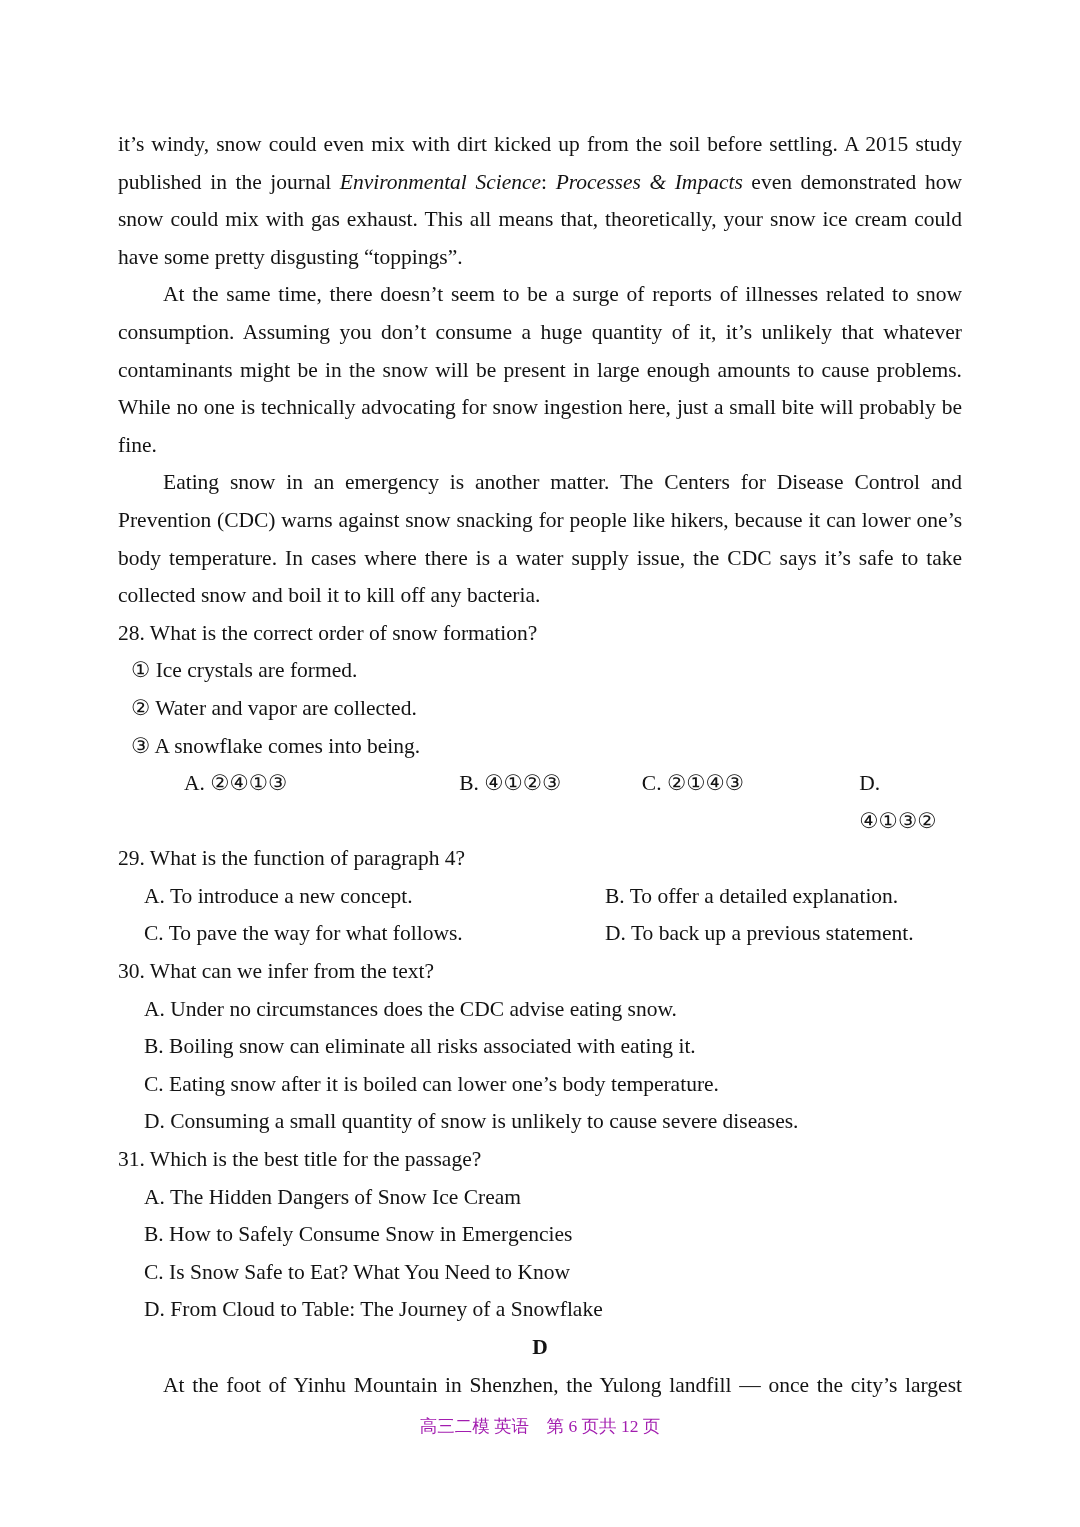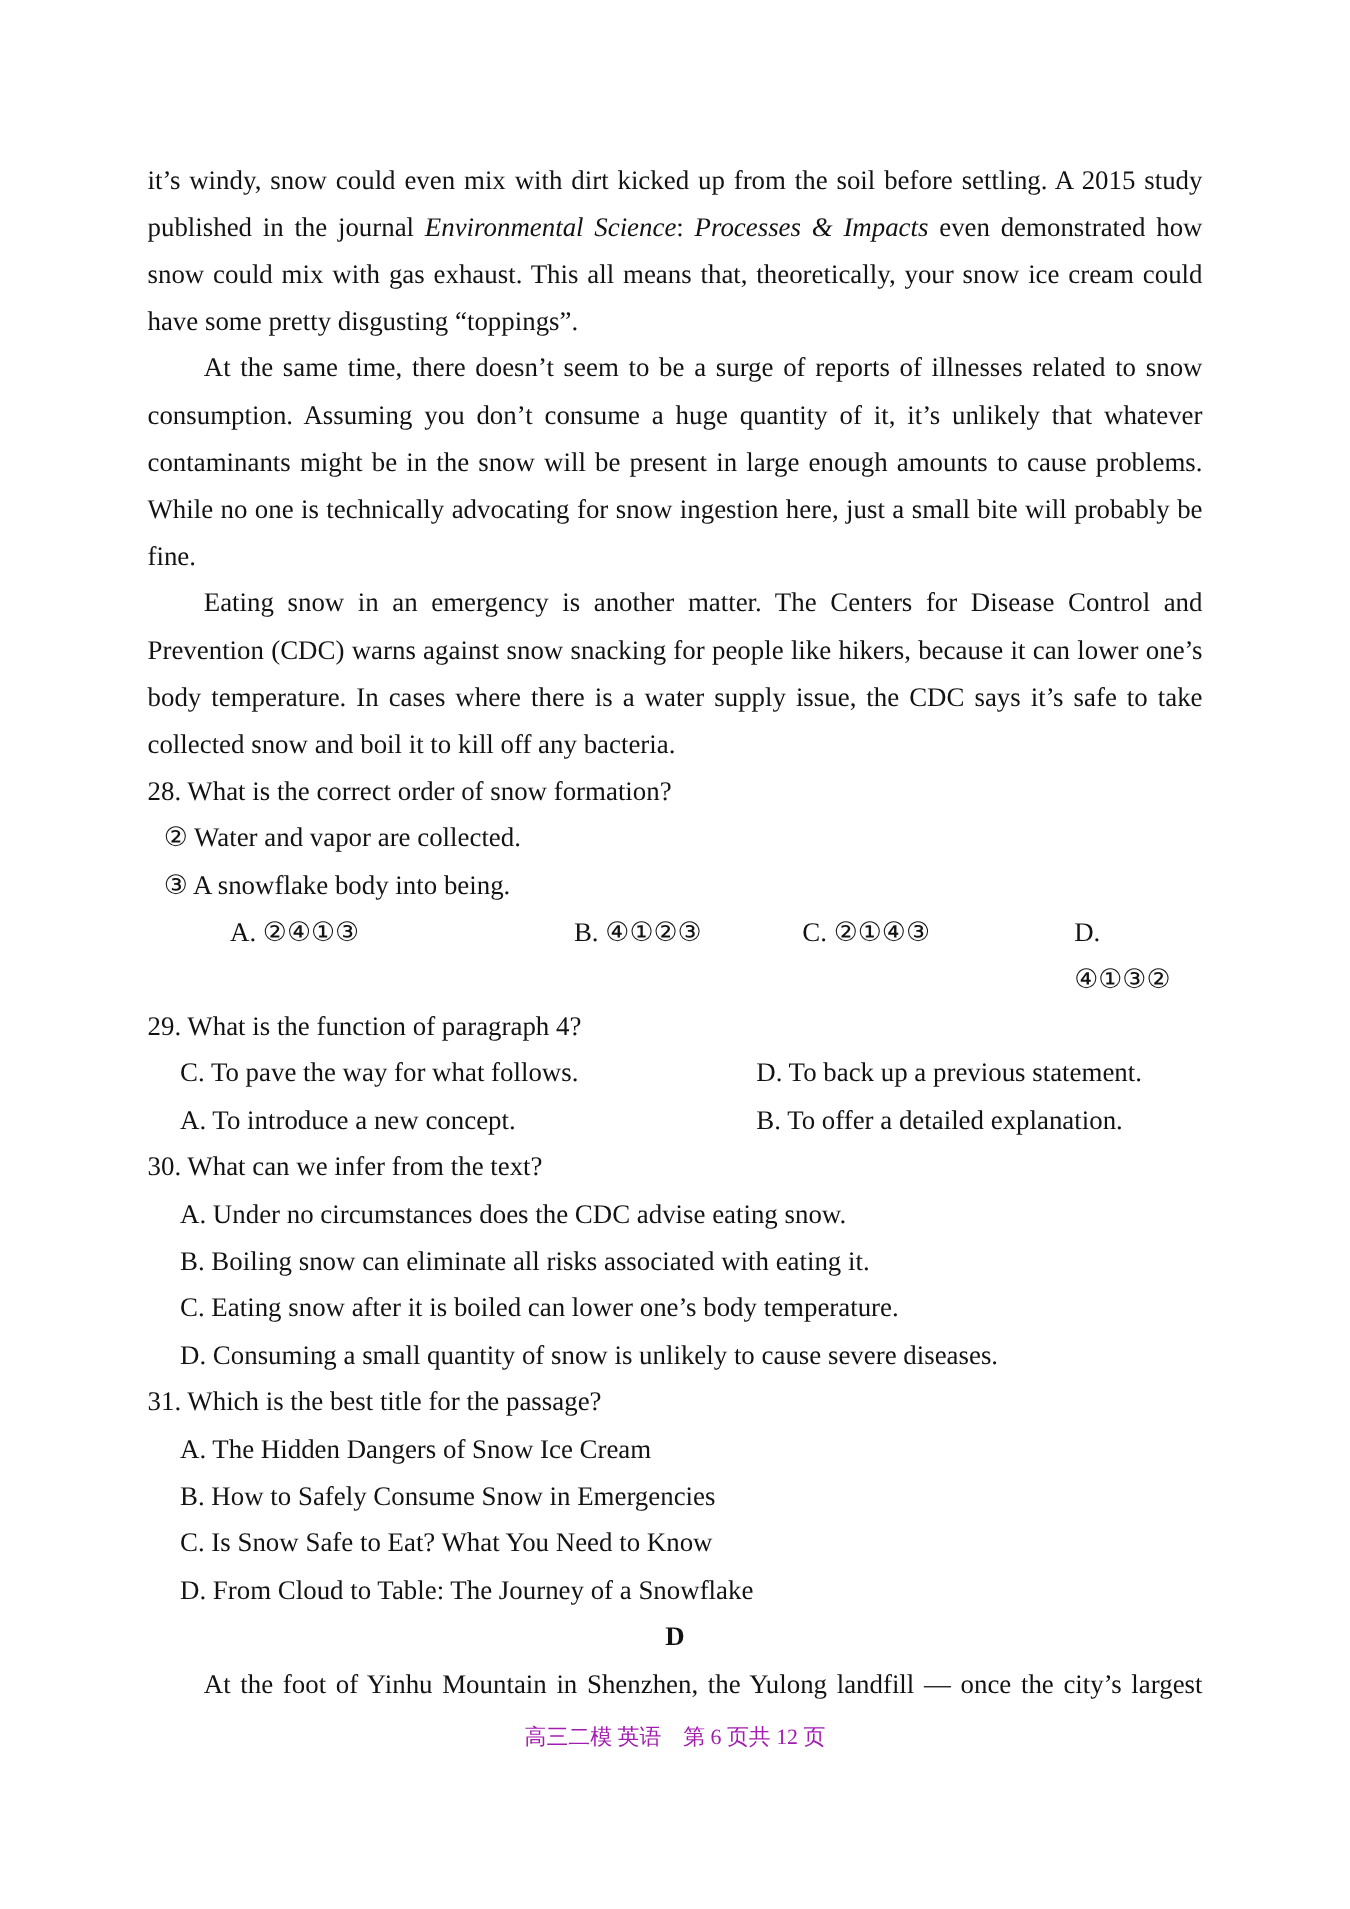--- a/index.html
+++ b/index.html
@@ -62,39 +62,40 @@
 <div class="page">
 
   <p><span>it’s windy, snow could even mix with dirt kicked up from the soil before settling. A 2015 study published in the journal </span><span class="italic">Environmental Science</span><span>: </span><span class="italic">Processes &amp; Impacts</span><span> even demonstrated how snow could mix with gas exhaust. This all means that, theoretically, your snow ice cream could have some pretty disgusting “toppings”.</span></p>
 
   <p class="indent">At the same time, there doesn’t seem to be a surge of reports of illnesses related to snow consumption. Assuming you don’t consume a huge quantity of it, it’s unlikely that whatever contaminants might be in the snow will be present in large enough amounts to cause problems. While no one is technically advocating for snow ingestion here, just a small bite will probably be fine.</p>
 
   <p class="indent">Eating snow in an emergency is another matter. The Centers for Disease Control and Prevention (CDC) warns against snow snacking for people like hikers, because it can lower one’s body temperature. In cases where there is a water supply issue, the CDC says it’s safe to take collected snow and boil it to kill off any bacteria.</p>
 
   <div>
     <p class="q-stem">28. What is the correct order of snow formation?</p>
+    <div class="q-item">① Ice crystals are formed.</div>
     <div class="q-item">② Water and vapor are collected.</div>
-    <div class="q-item">③ A snowflake body into being.</div>
+    <div class="q-item">③ A snowflake comes into being.</div>
     <div class="options-row">
       <span class="c1">A. ②④①③</span>
       <span class="c2">B. ④①②③</span>
       <span class="c3">C. ②①④③</span>
       <span class="c4">D. ④①③②</span>
     </div>
   </div>
 
   <div>
     <p class="q-stem">29. What is the function of paragraph 4?</p>
     <div class="options-grid-row">
+      <span class="left">A. To introduce a new concept.</span>
+      <span class="right">B. To offer a detailed explanation.</span>
+    </div>
+    <div class="options-grid-row">
       <span class="left">C. To pave the way for what follows.</span>
       <span class="right">D. To back up a previous statement.</span>
-    </div>
-    <div class="options-grid-row">
-      <span class="left">A. To introduce a new concept.</span>
-      <span class="right">B. To offer a detailed explanation.</span>
     </div>
   </div>
 
   <div>
     <p class="q-stem">30. What can we infer from the text?</p>
     <div class="opt-line">A. Under no circumstances does the CDC advise eating snow.</div>
     <div class="opt-line">B. Boiling snow can eliminate all risks associated with eating it.</div>
     <div class="opt-line">C. Eating snow after it is boiled can lower one’s body temperature.</div>
     <div class="opt-line">D. Consuming a small quantity of snow is unlikely to cause severe diseases.</div>
   </div>

